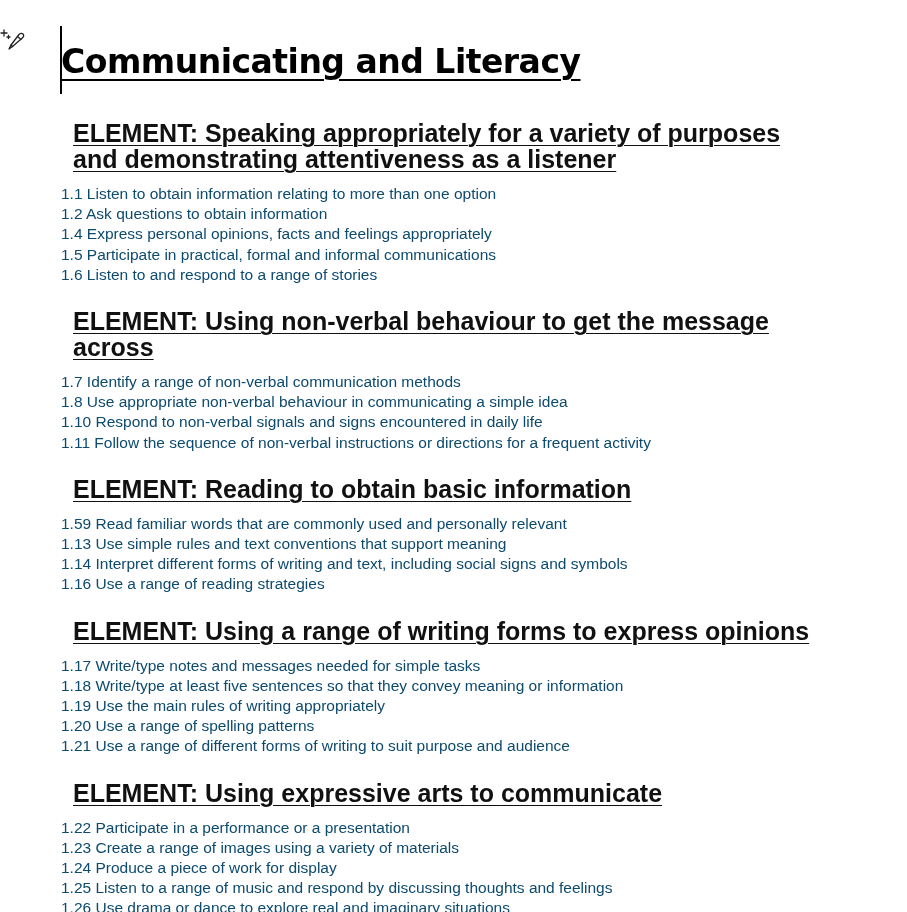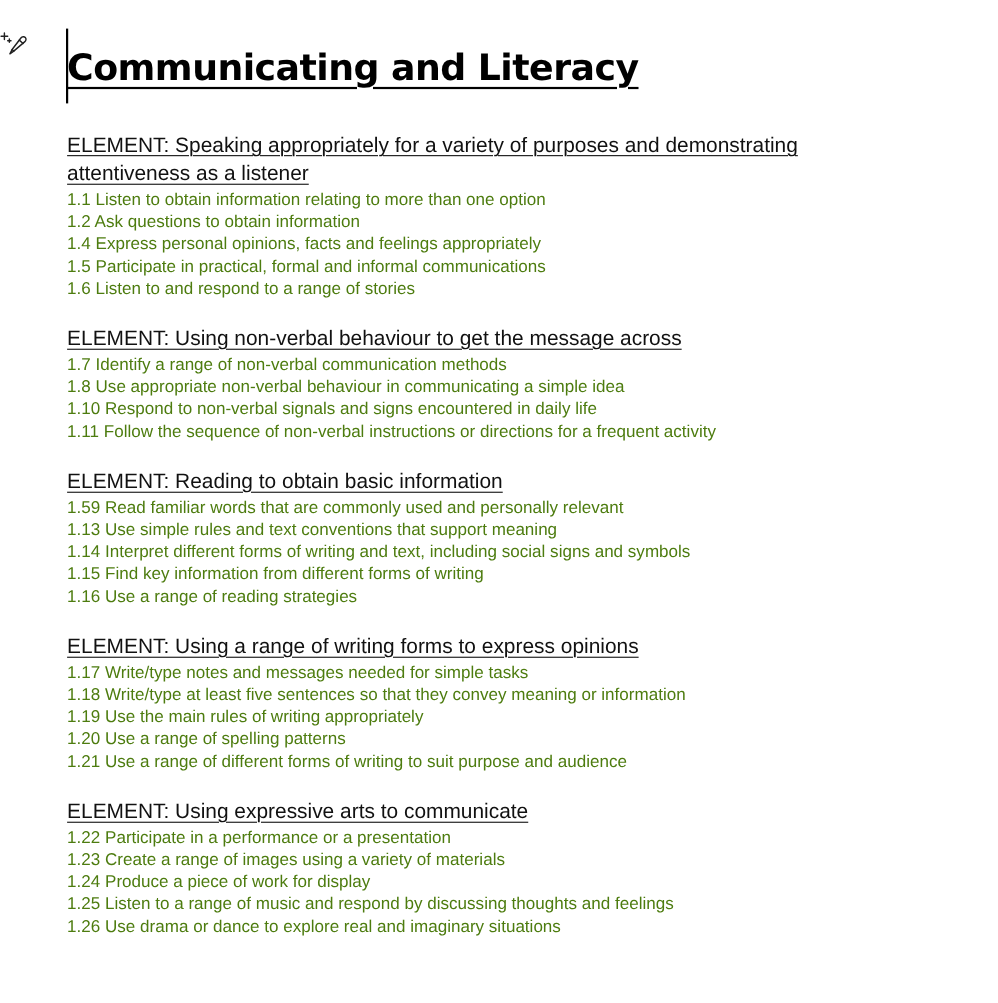--- a/index.html
+++ b/index.html
@@ -53,39 +53,39 @@
       color: #000;
       text-decoration: underline;
       text-decoration-thickness: 2px;
       text-underline-offset: 6px;
       white-space: nowrap;
     }
     .section {
       margin: 0;
     }
     .section-heading {
-      margin: 0;
-      font-size: 19px;
+      margin: 12px;
+      font-size: 25px;
       line-height: 26px;
-      font-weight: normal;
+      font-weight: bold;
       text-decoration: underline;
       text-decoration-thickness: 1px;
       text-underline-offset: 3px;
       color: #111;
       width: 740px;
     }
     .items {
       list-style: none;
       margin: 0;
       padding: 0;
     }
     .items li {
       font-size: 15.5px;
       line-height: 20.2px;
-      color: #4d7c0f;
+      color: #0c4a6e;
       white-space: nowrap;
     }
     #sec-0 { margin-top: 26px; }
     #sec-1 { margin-top: 23px; }
     #sec-2 { margin-top: 23px; }
     #sec-3 { margin-top: 23px; }
     #sec-4 { margin-top: 23px; }
   </style>
 </head>
 <body>
@@ -126,21 +126,20 @@
       <li>1.11 Follow the sequence of non-verbal instructions or directions for a frequent activity</li>
     </ul>
   </section>
 
   <section class="section" id="sec-2">
     <h2 class="section-heading">ELEMENT: Reading to obtain basic information</h2>
     <ul class="items">
       <li>1.59 Read familiar words that are commonly used and personally relevant</li>
       <li>1.13 Use simple rules and text conventions that support meaning</li>
       <li>1.14 Interpret different forms of writing and text, including social signs and symbols</li>
-      <li>1.15 Find key information from different forms of writing</li>
       <li>1.16 Use a range of reading strategies</li>
     </ul>
   </section>
 
   <section class="section" id="sec-3">
     <h2 class="section-heading">ELEMENT: Using a range of writing forms to express opinions</h2>
     <ul class="items">
       <li>1.17 Write/type notes and messages needed for simple tasks</li>
       <li>1.18 Write/type at least five sentences so that they convey meaning or information</li>
       <li>1.19 Use the main rules of writing appropriately</li>

